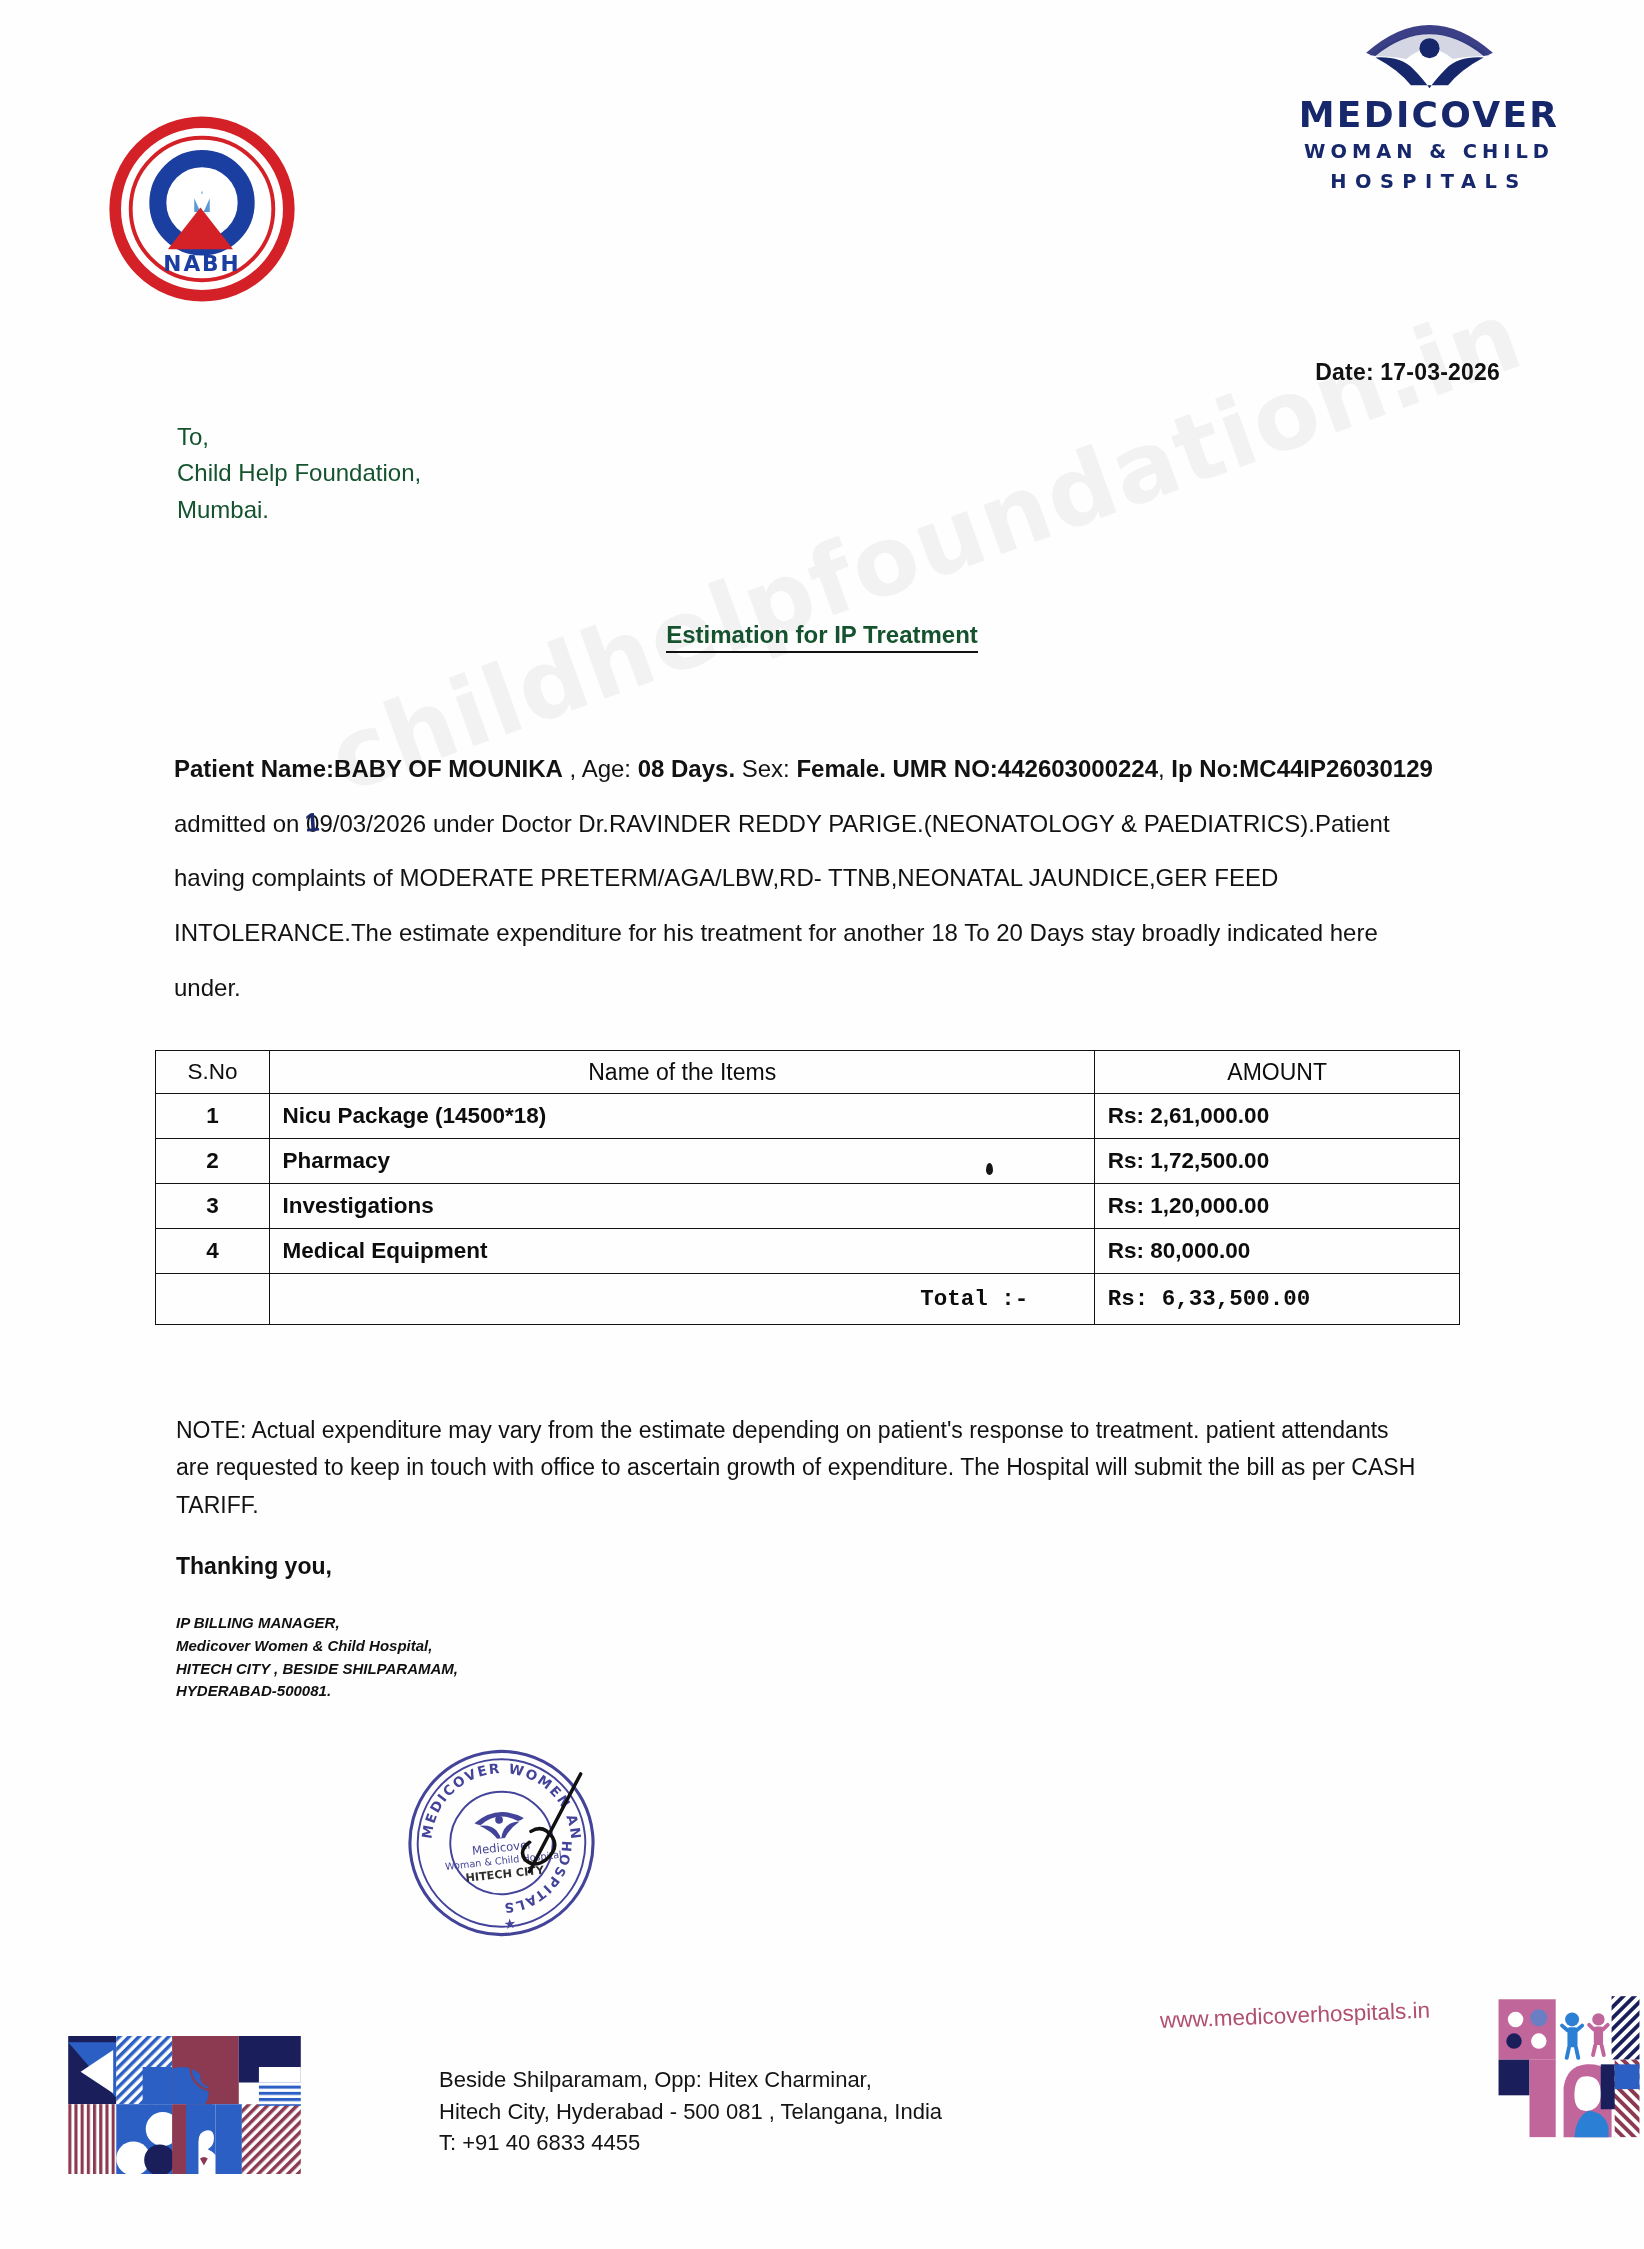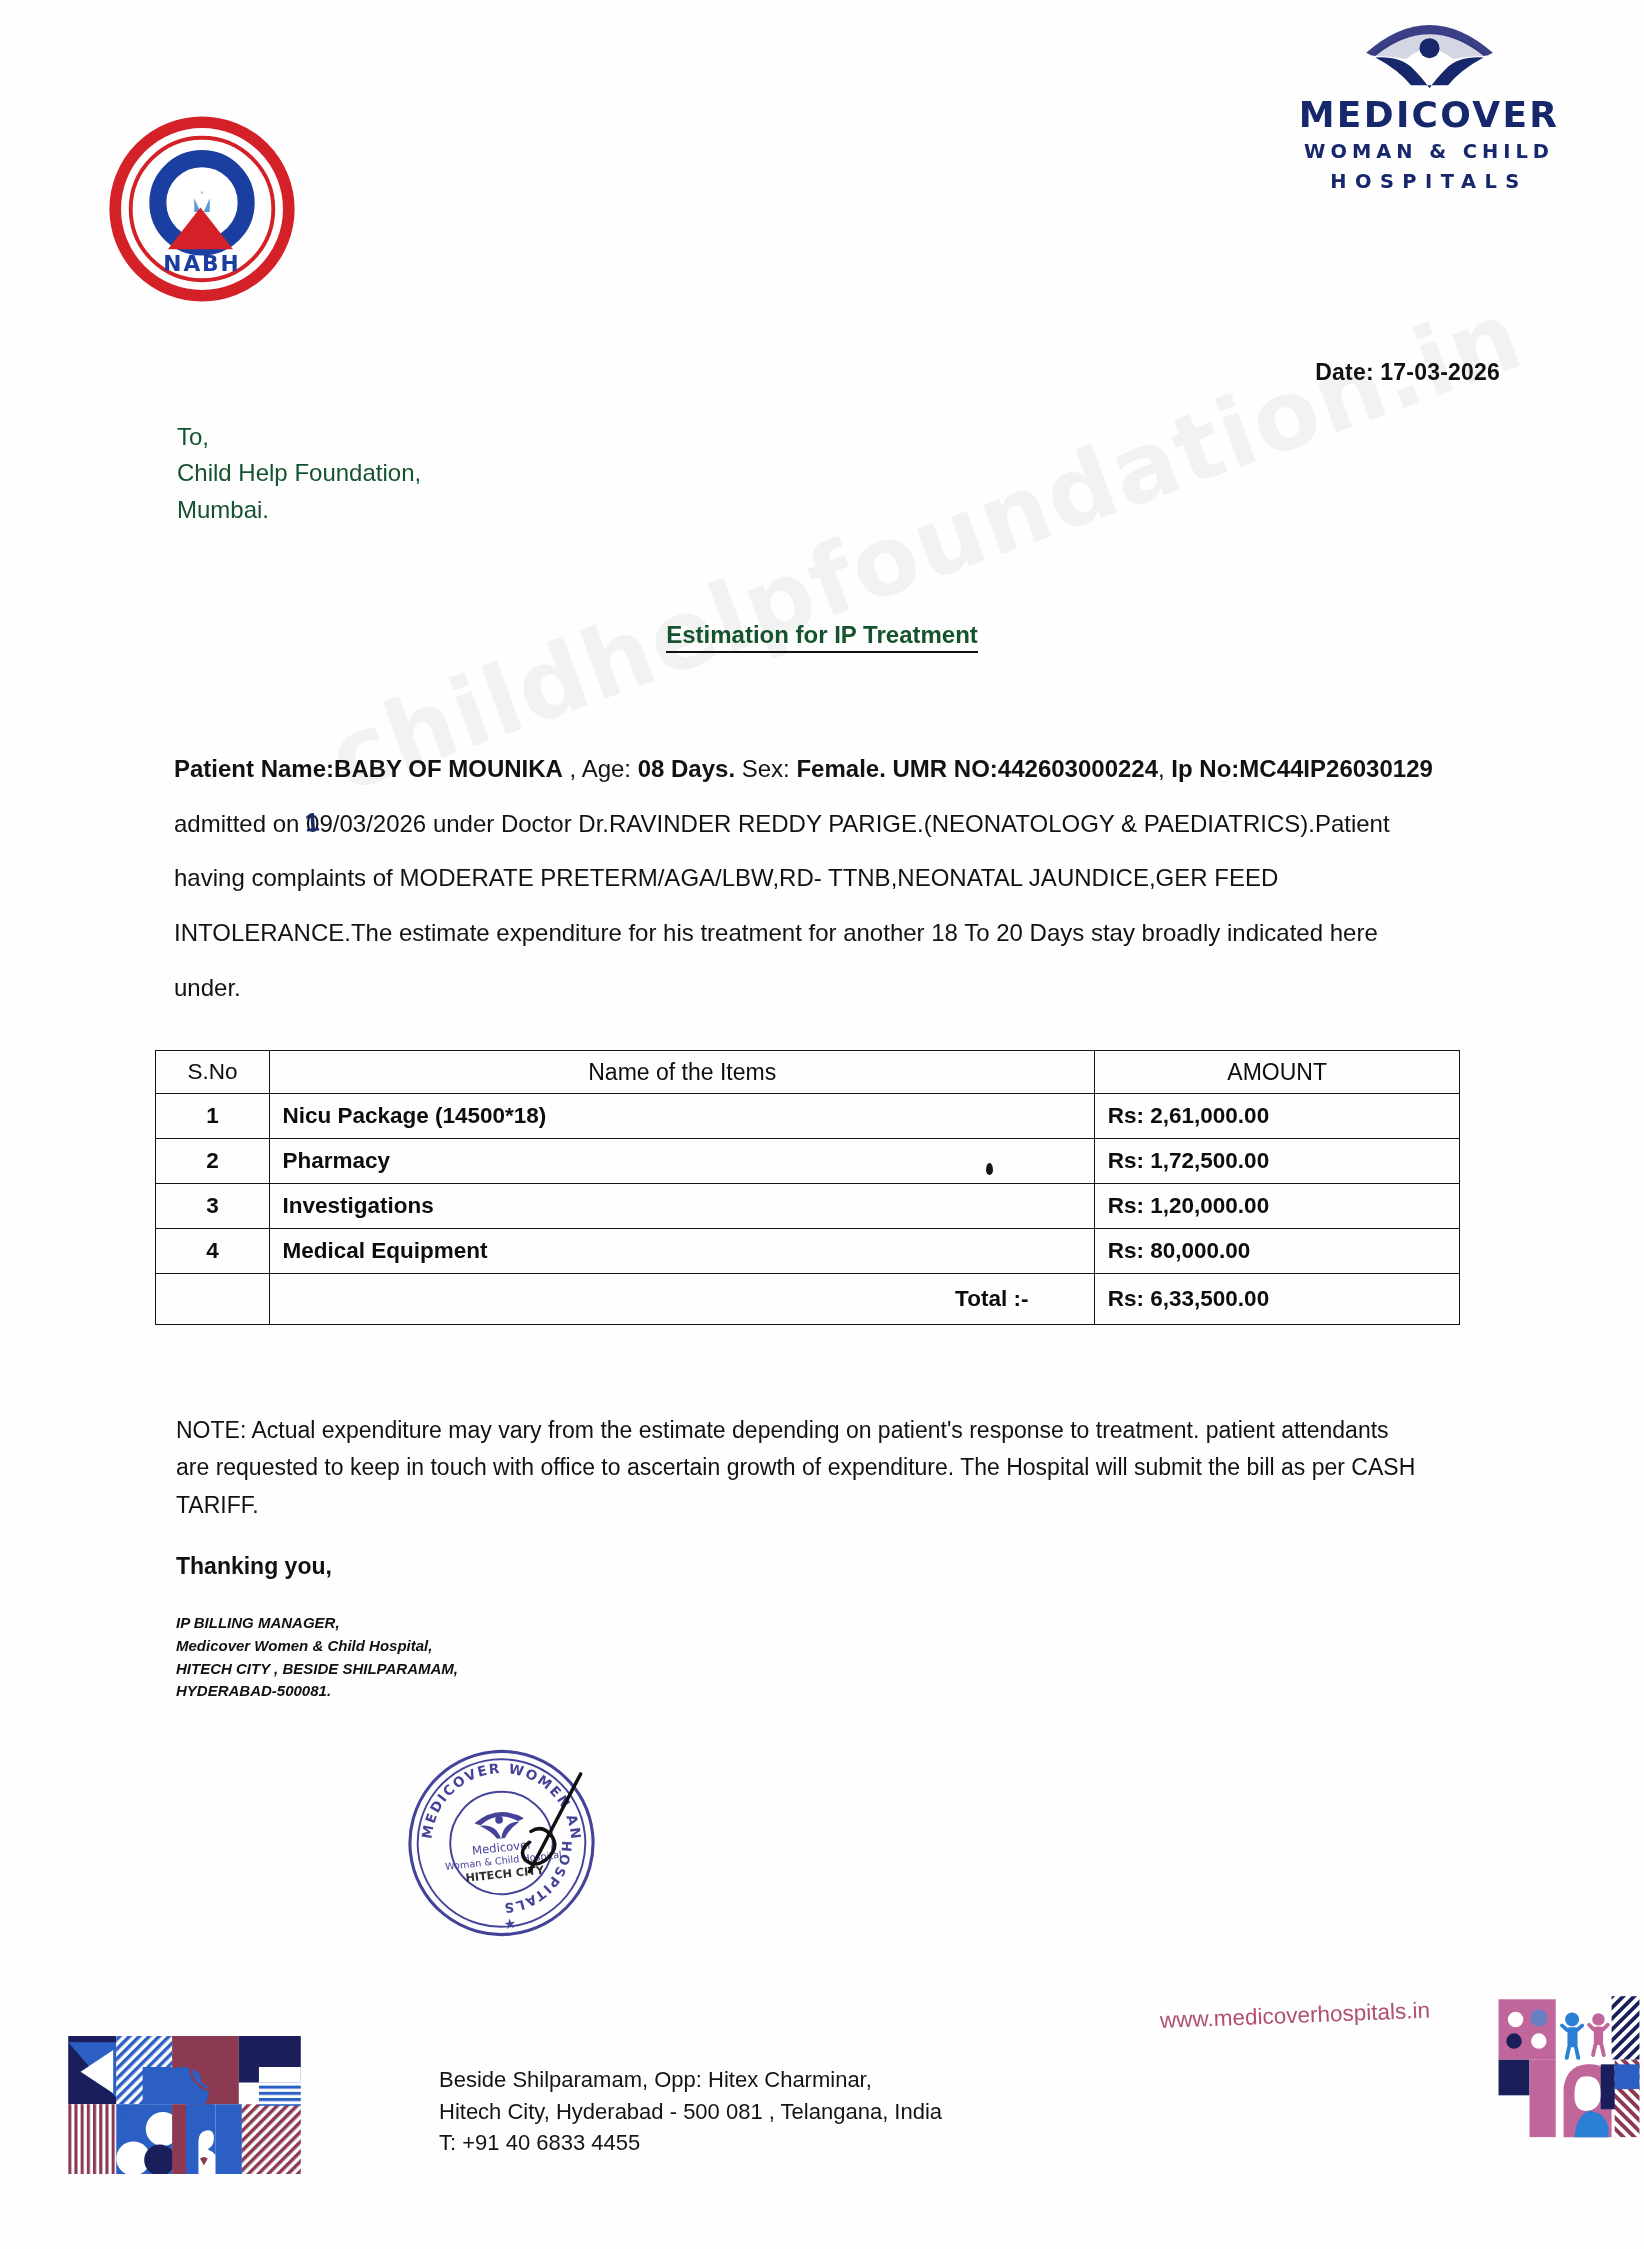--- a/index.html
+++ b/index.html
@@ -64,21 +64,21 @@
   #cost-table .c-item{width:746px;}
   #cost-table .c-amt{width:auto;}
   #cost-table thead th{height:42px;font-weight:400;font-size:23px;}
   #cost-table thead .c-sno{font-size:22.5px;}
   #cost-table thead .c-item,#cost-table thead .c-amt{text-align:center;}
   #cost-table tbody td{height:44px;font-weight:700;}
   #cost-table tbody .c-item{padding-left:12.4px;}
   #cost-table tbody .c-amt{padding-left:12.4px;}
   #cost-table tbody .c-sno{font-weight:700;}
   #cost-table tr.total-row td.c-item{text-align:right;padding-right:66px;}
-  #cost-table tr.total-row td{height:50px;}
+  #cost-table tr.total-row td{height:50px;font-family:Liberation Mono, monospace;}
   .ink-dot{position:absolute;left:986px;top:1163px;width:7px;height:12.4px;
            background:#161616;border-radius:50% 50% 50% 50%/60% 60% 40% 40%;z-index:4;}
 
   
   #note{position:absolute;left:176px;top:1412px;width:1243px;font-size:23px;
         line-height:1.62;color:#121212;}
   #thanks{position:absolute;left:176px;top:1553px;font-size:23px;font-weight:700;color:#101010;}
   #signature-block{position:absolute;left:176px;top:1612px;font-size:15px;font-weight:700;
                    font-style:italic;line-height:1.52;color:#101010;}
   #signature-block div{white-space:nowrap;}

